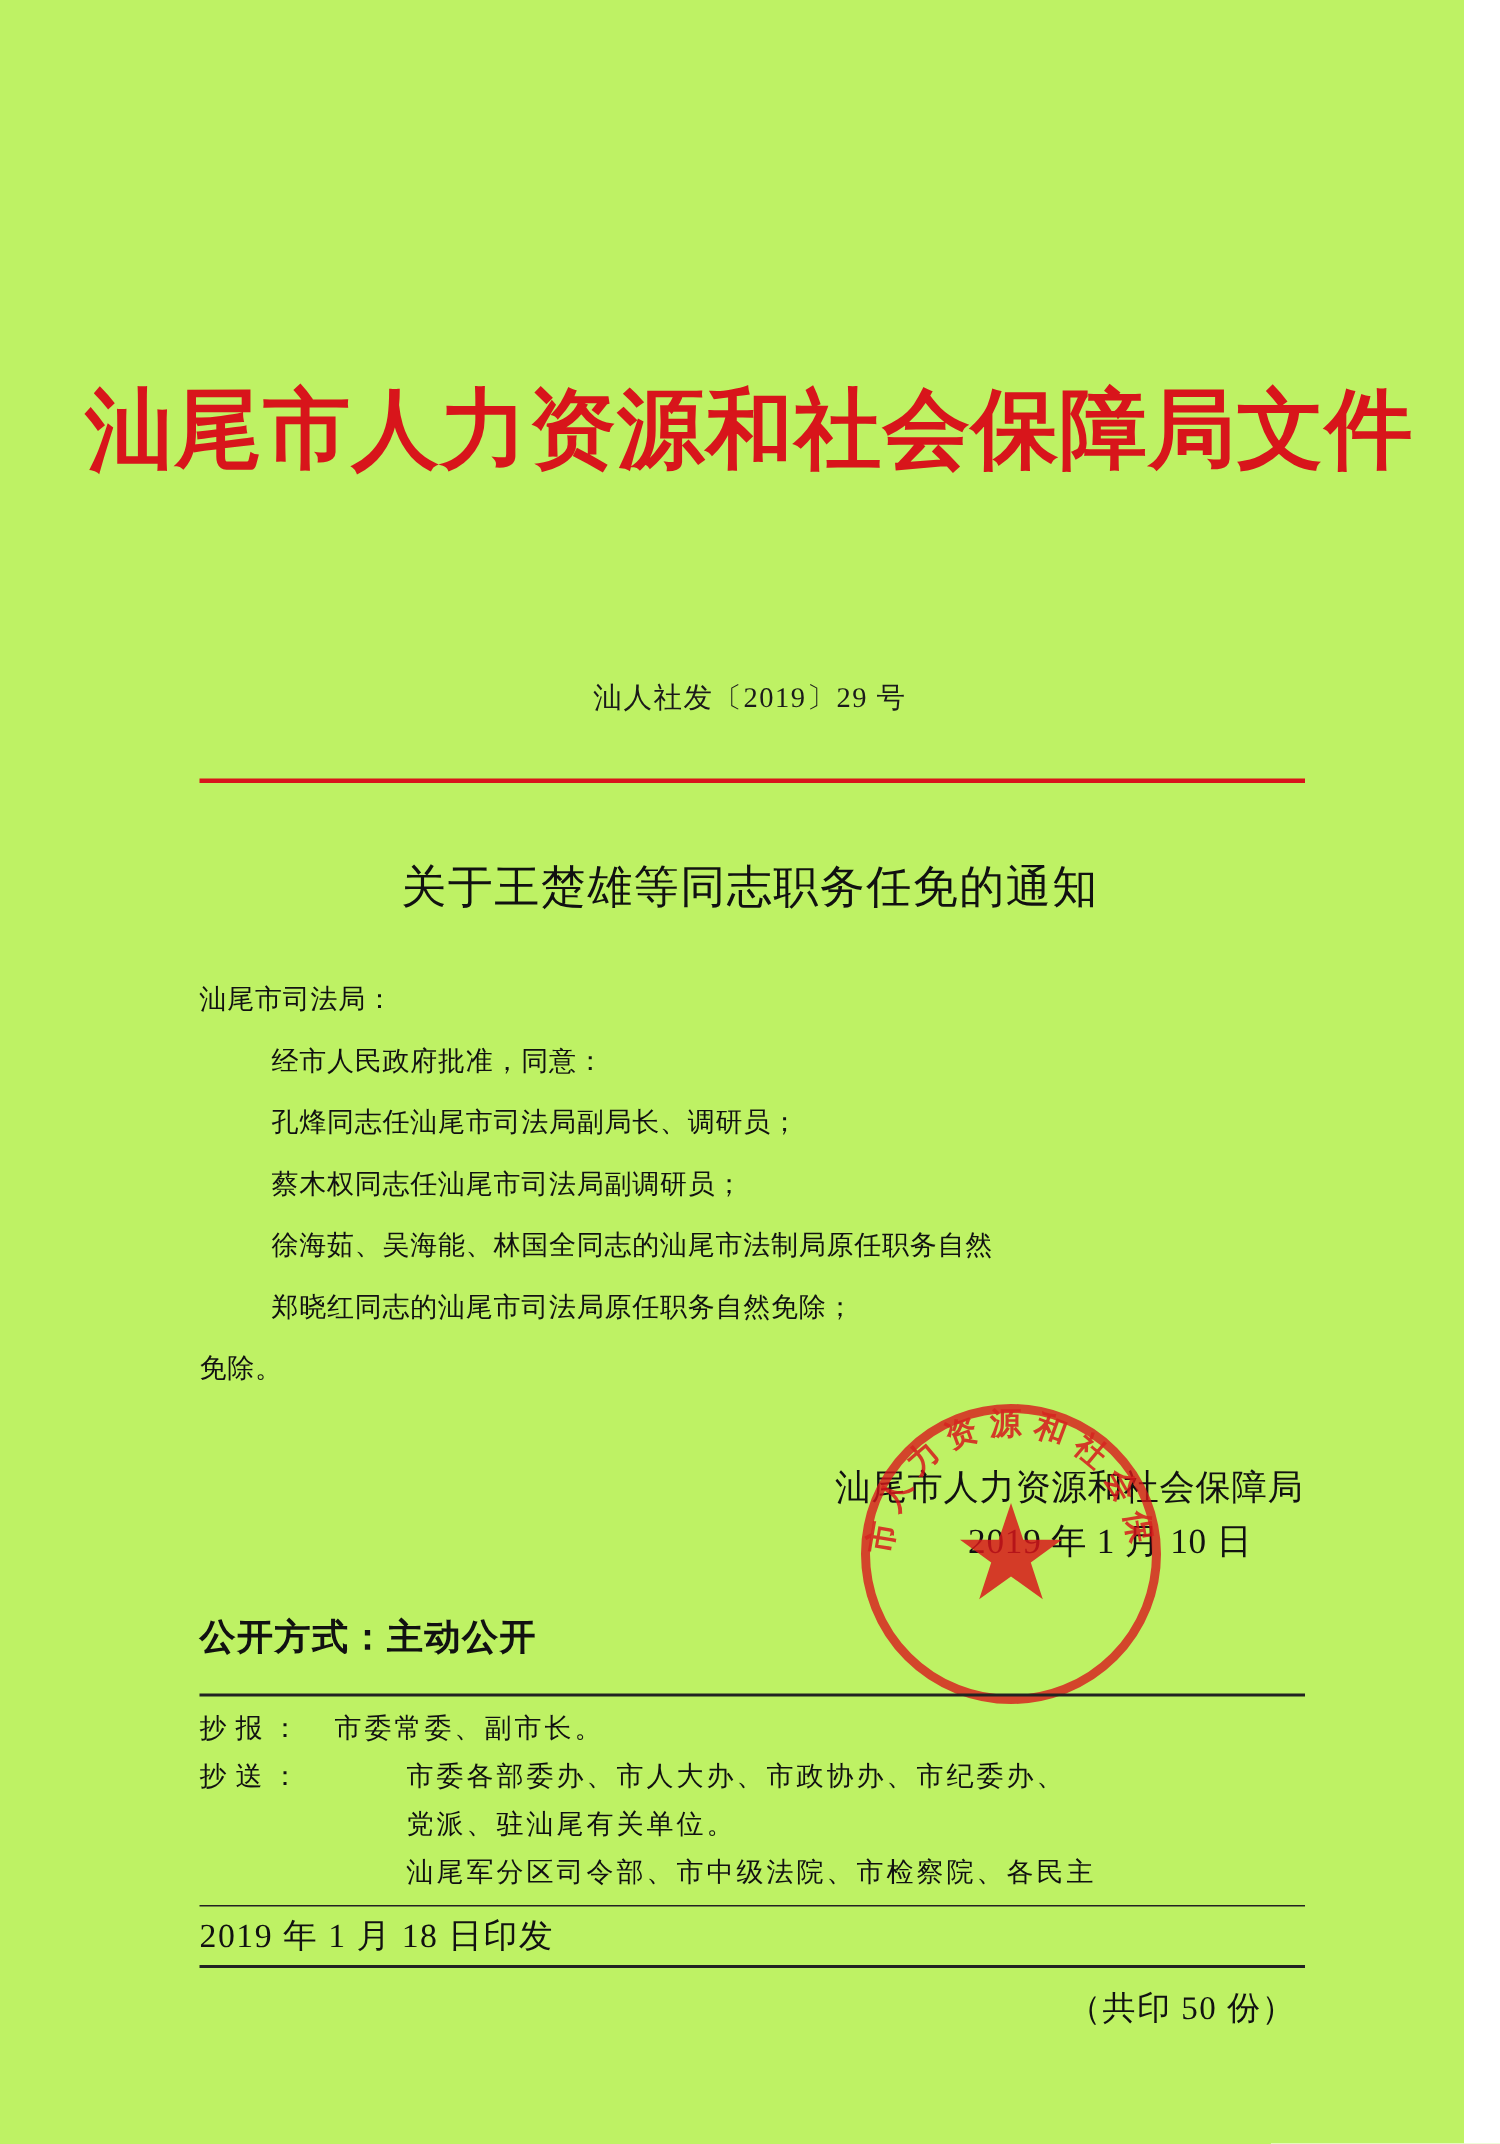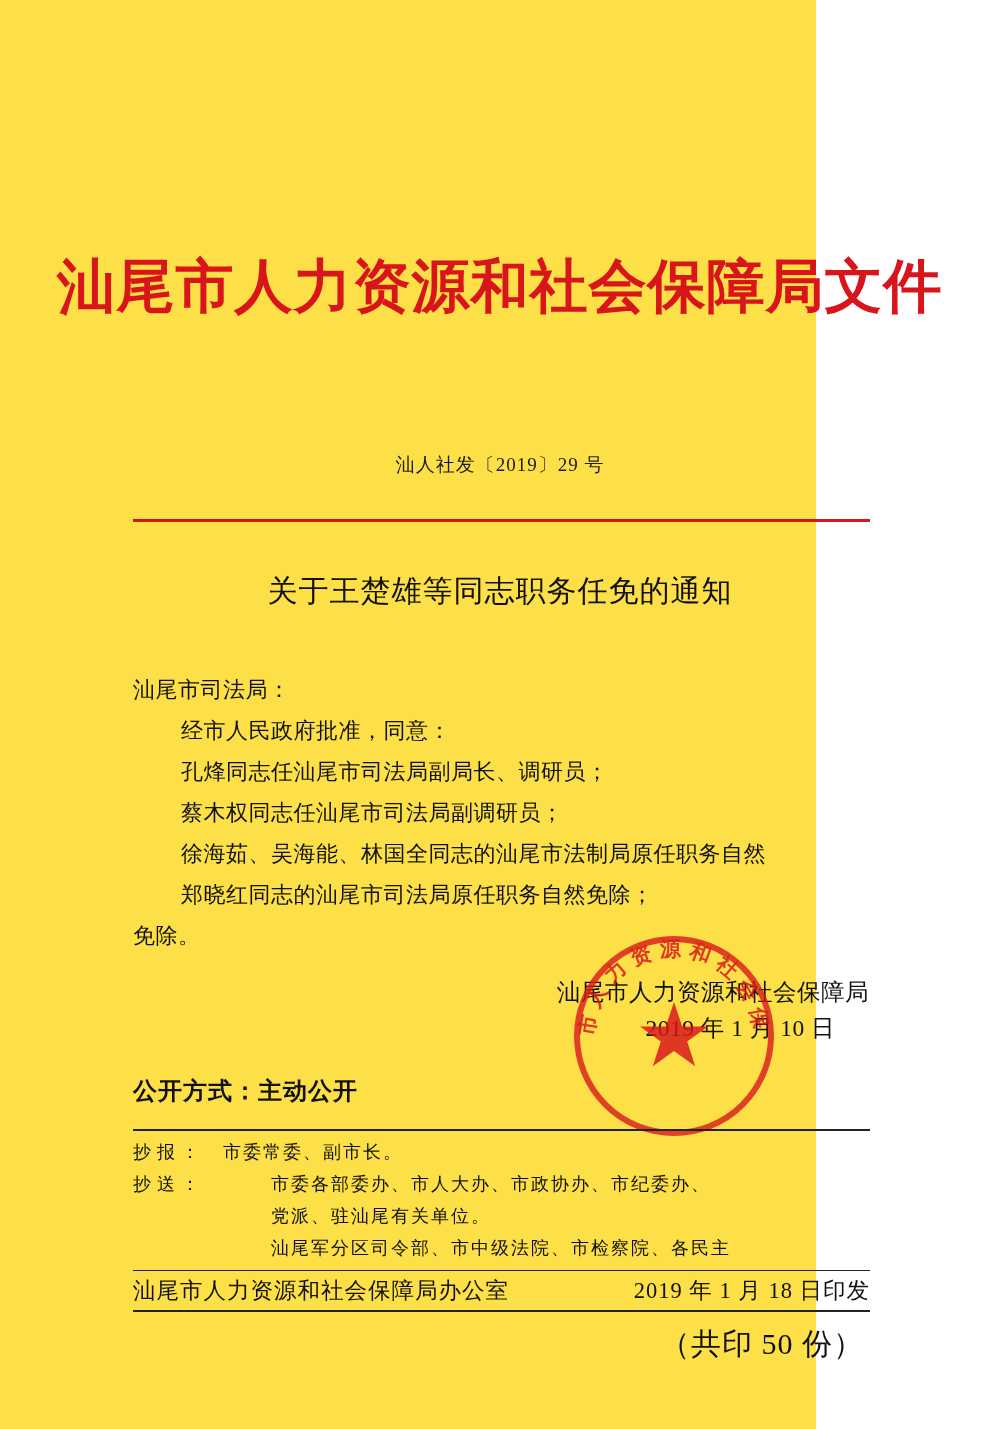--- a/index.html
+++ b/index.html
@@ -12,23 +12,23 @@
     height: 1429px;
     font-family: "Liberation Serif", "DejaVu Serif", serif;
     color: #111111;
     position: relative;
     overflow: hidden;
   }
 
   .page {
     position: absolute;
     left: 0; top: 0;
-    width: 816px;
+    width: 976px;
     height: 1429px;
-    background: #fde047;
+    background: #bef264;
   }
 
   
   .masthead {
     position: absolute;
     left: 0;
     top: 255px;
     width: 1000px;
     text-align: center;
   }
@@ -78,25 +78,24 @@
     color: #111111;
     font-family: "DejaVu Serif", "Liberation Serif", serif;
   }
 
   
   .body-block {
     position: absolute;
     left: 133px;
     top: 648px;
     width: 740px;
-    font-size: 22px;
+    font-size: 18px;
     line-height: 36px;
     color: #111111;
     letter-spacing: 0.5px;
-    margin-top: 24px;
   }
   .body-block p {
     margin: 0 0 5px 0;
   }
   .indent2 {
     text-indent: 48px;
   }
 
   
   .signature {
@@ -172,21 +171,21 @@
     display: flex;
     justify-content: space-between;
     font-size: 22.5px;
     letter-spacing: 1px;
     padding-top: 4px;
     padding-bottom: 4px;
     color: #111111;
   }
   .copies {
     text-align: right;
-    font-size: 30px;
+    font-size: 22px;
     letter-spacing: 1px;
     padding-top: 12px;
     padding-right: 6px;
     color: #111111;
   }
 </style>
 </head>
 <body>
 
 <div class="page">
@@ -248,21 +247,20 @@
           <span class="cont">市委各部委办、市人大办、市政协办、市纪委办、</span>
           <span class="cont">党派、驻汕尾有关单位。</span>
           <span class="cont">汕尾军分区司令部、市中级法院、市检察院、各民主</span>
         </div>
       </div>
     </div>
 
     <div class="hr-line"></div>
 
     <div class="printer-row">
-      <span>汕尾市人力资源和社会保障局办公室</span>
       <span>2019 年 1 月 18 日印发</span>
     </div>
 
     <div class="hr-line"></div>
 
     <div class="copies">（共印 50 份）</div>
   </div>
 
 </div>
 

